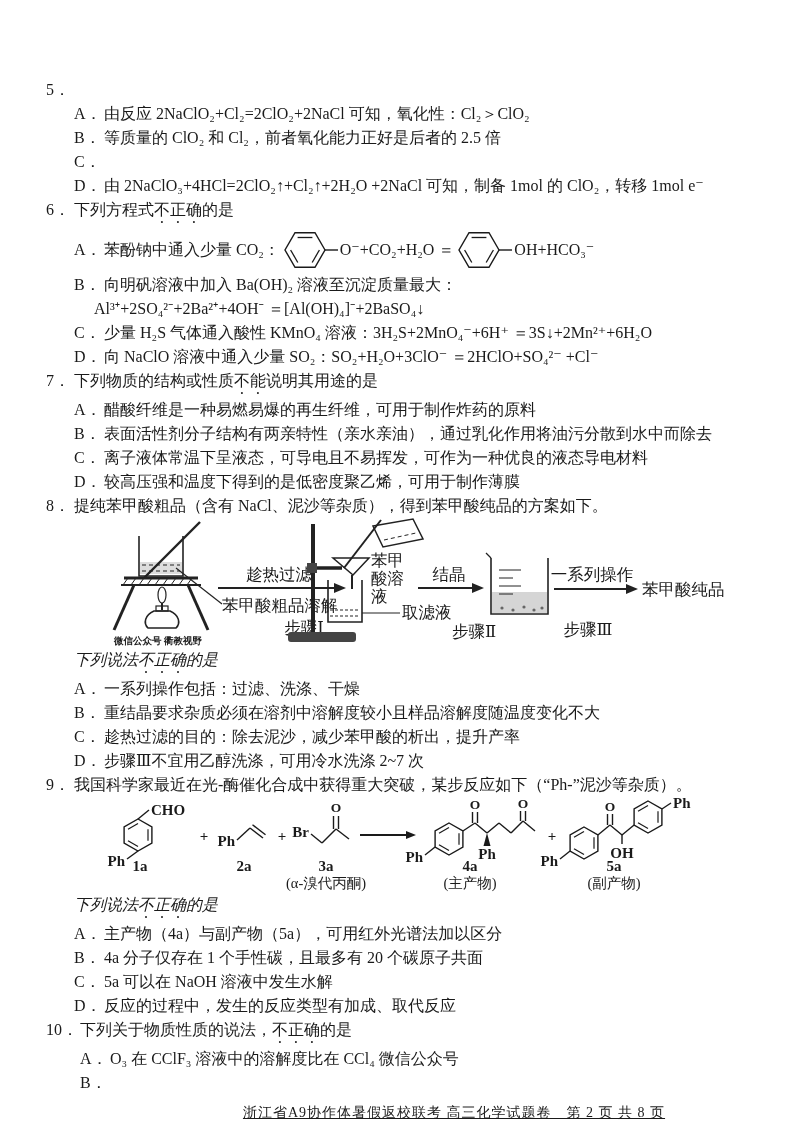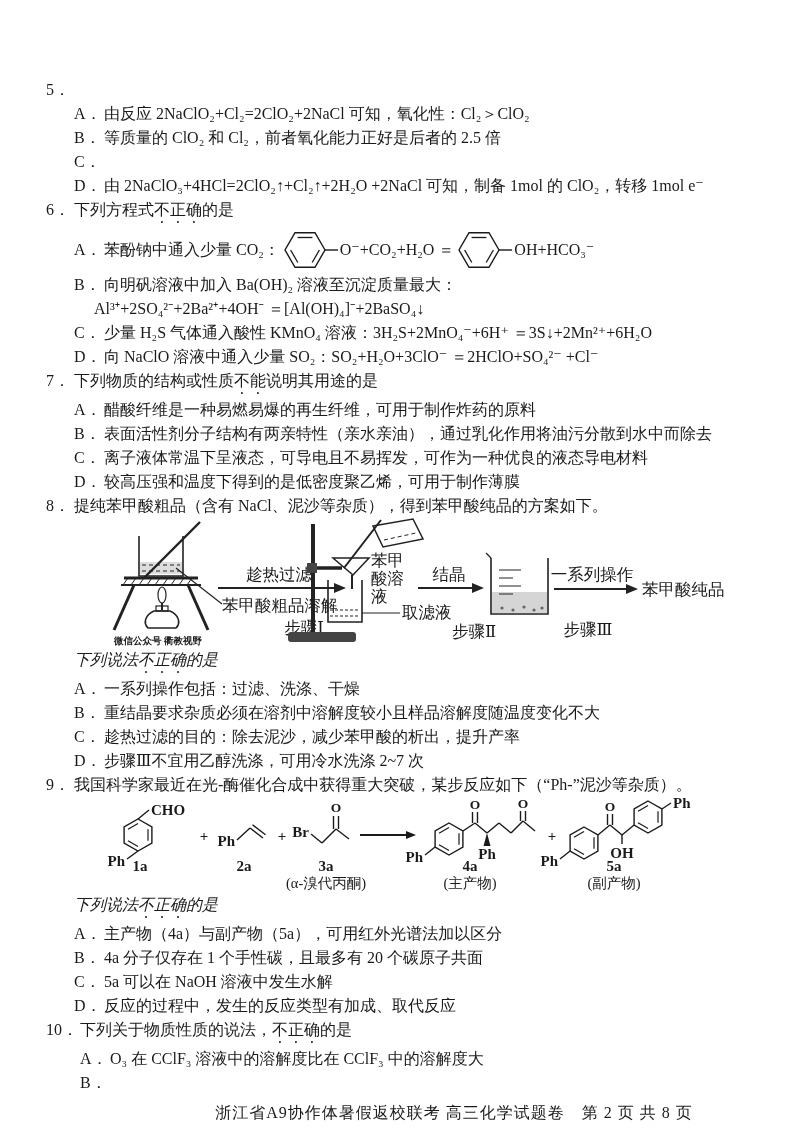--- a/index.html
+++ b/index.html
@@ -26,21 +26,21 @@
   .chem-row svg { margin:0 1px; flex:none; }
   .diagram-svg { display:block; margin-left:30px; }
   .struct-svg  { display:block; margin-left:10px; }
   svg text { font-family:"Liberation Serif","DejaVu Serif",serif; fill:#1a1a1a; }
   .dtext { font-size:16.5px; }
   .dwm   { font-size:9.5px; font-weight:bold; }
   .atom  { font-size:15px; font-weight:600; }
   .atom-s{ font-size:13.5px; font-weight:600; }
   .slab  { font-size:15px; font-weight:bold; }
   .sname { font-size:14.5px; }
-  .footer { margin-left:92px; margin-top:6px; text-align:center; font-size:16px; letter-spacing:1px; white-space:nowrap; }
+  .footer { margin-left:92px; margin-top:6px; text-align:center; font-size:14px; letter-spacing:1px; white-space:nowrap;text-decoration:underline; }
 </style>
 </head>
 <body>
 
 <div class="page">
 
   <div class="q">
     <div class="qhead">
       <span class="qnum">5．</span>
     </div>
@@ -364,21 +364,21 @@
   </div>
 
   <div class="q q10row">
     <div class="qhead">
       <span class="qnum">10．</span>
       <span class="qstem"><span>下列关于物质性质的说法，</span><span class="emph-d">不正确</span><span>的是</span></span>
     </div>
     <div class="opts" style="padding-left:34px;">
       <div class="opt">
           <span class="olab">A．</span>
-          <span class="otext">O₃ 在 CClF₃ 溶液中的溶解度比在 CClF₃ 中的溶解度大</span>
+          <span class="otext">O₃ 在 CClF₃ 溶液中的溶解度比在 CCl₄ 微信公众号</span>
         </div>
       <div class="opt">
           <span class="olab">B．</span>
         </div>
     </div>
   </div>
 
   <div class="footer">浙江省A9协作体暑假返校联考 高三化学试题卷　第 2 页 共 8 页</div>
 
 </div>

